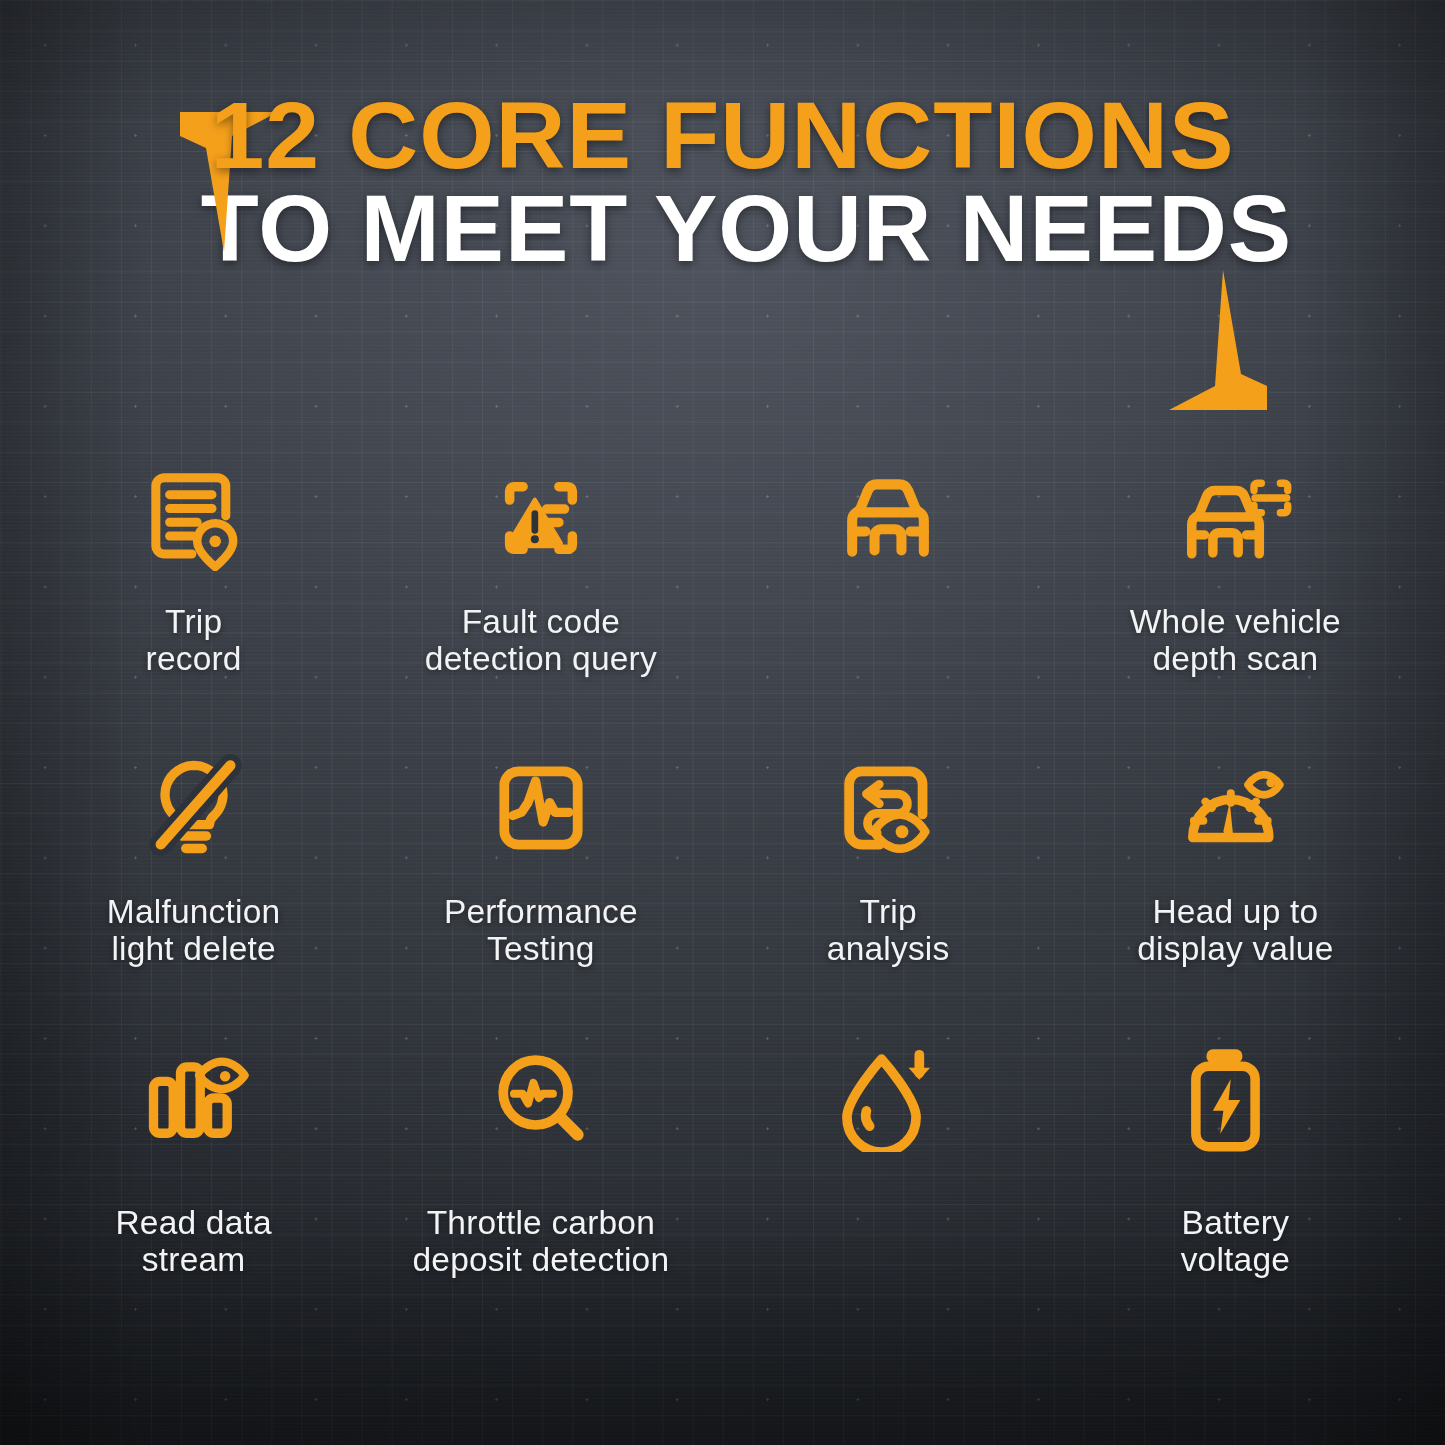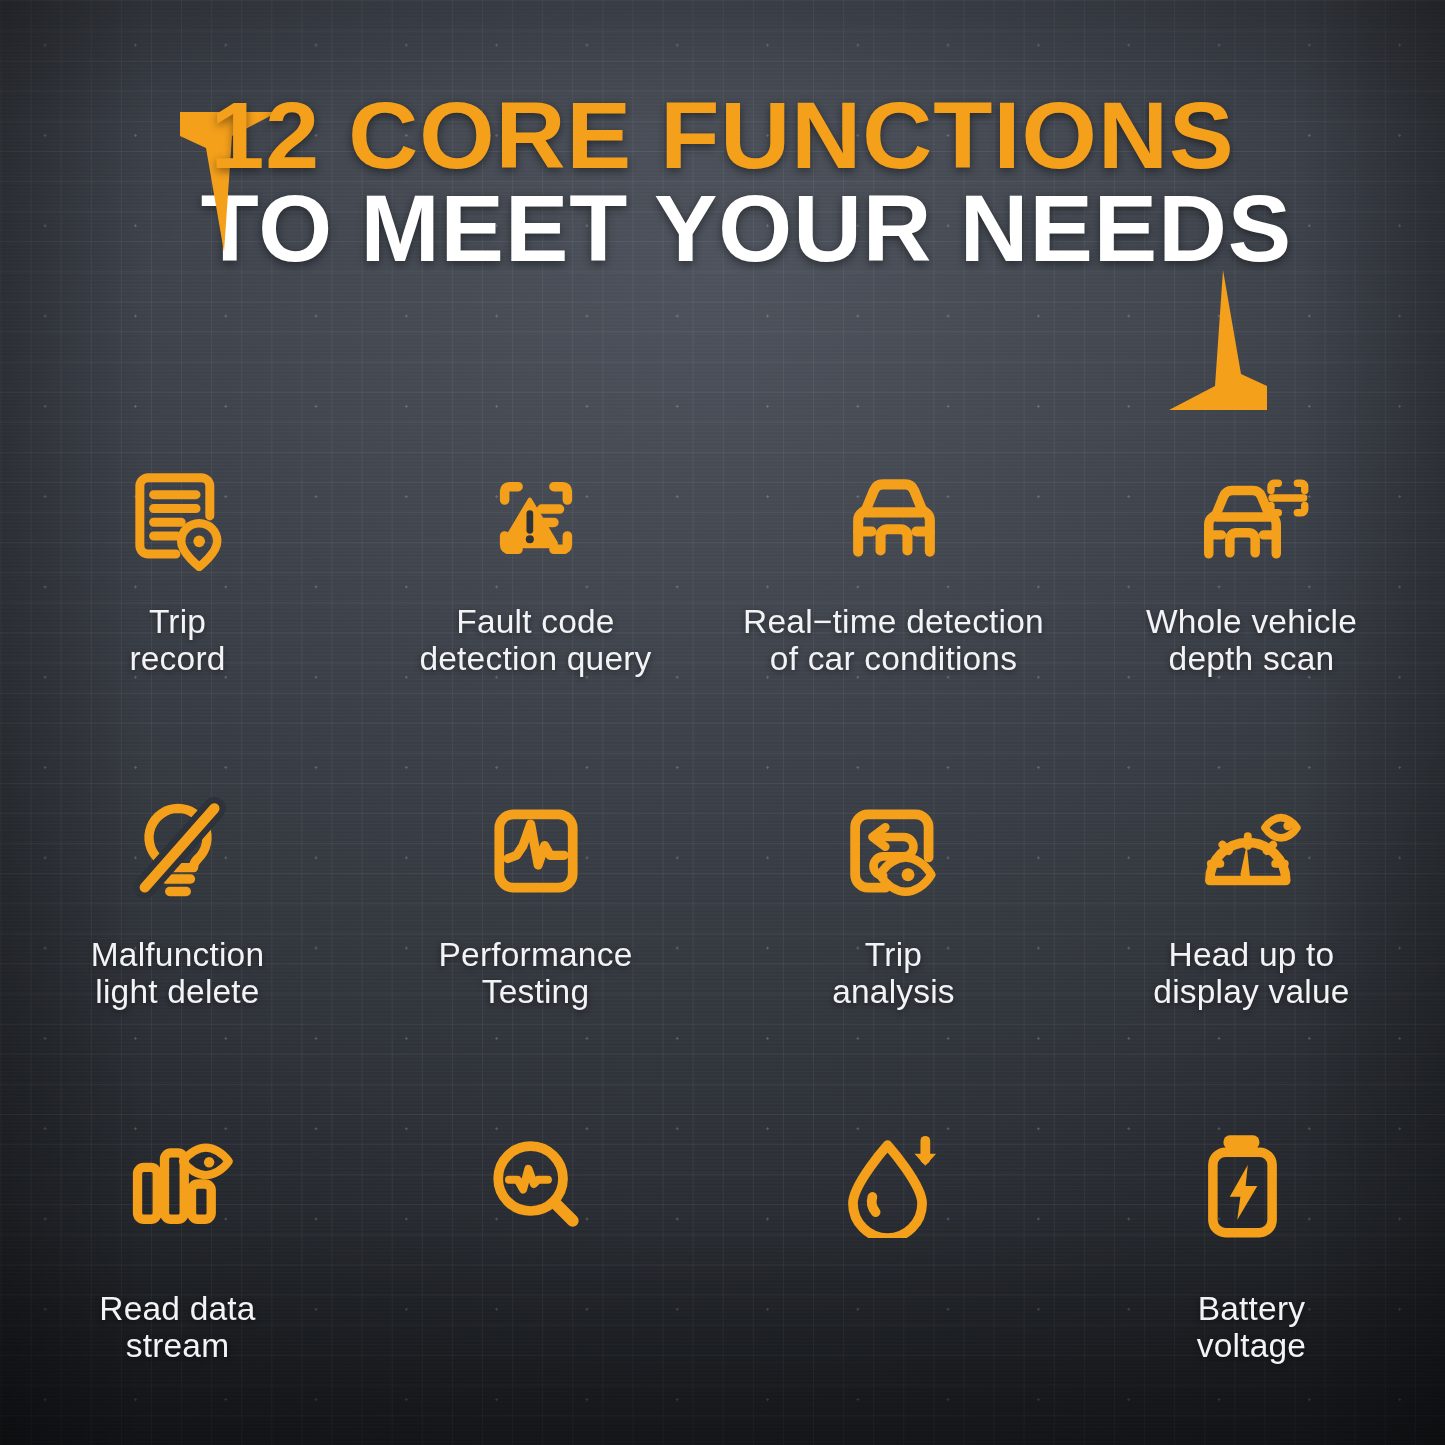--- a/index.html
+++ b/index.html
@@ -85,21 +85,20 @@
 
   
   #features {
     position:absolute;
     left:0; right:16px;
     top:455px;
     display:grid;
     grid-template-columns:repeat(4, 1fr);
     grid-template-rows:repeat(3, 290px);
     padding:0 20px;
-    gap:43px;
   }
   .feature {
     display:flex;
     flex-direction:column;
     align-items:center;
     justify-content:flex-start;
   }
   .feature-icon {
     height:126px;
     display:flex;
@@ -191,22 +190,20 @@
     <div class="feature-icon">
       <svg width="112" height="112" viewBox="0 0 100 100">
         <g fill="none" stroke="#F5A01B" stroke-width="9" stroke-linecap="round" stroke-linejoin="round">
           <path d="M18 80V52c0-3 1-5 3-6.5l4-3 7-17c1.4-3.3 4-5.5 8-5.5h20c4 0 6.6 2.2 8 5.5l7 17 4 3c2 1.5 3 3.5 3 6.5v28"></path>
           <path d="M25 45h50"></path>
           <path d="M18 62h12M70 62h12"></path>
           <path d="M38 79V66a6 6 0 0 1 6-6h12a6 6 0 0 1 6 6v13"></path>
         </g>
       </svg>
     </div>
-    <div class="feature-label">Real−time detection
-of car conditions</div>
   </div>
 
   <div class="feature row1">
     <div class="feature-icon">
       <svg width="116" height="112" viewBox="0 0 110 100">
         <g fill="none" stroke="#F5A01B" stroke-width="9" stroke-linecap="round" stroke-linejoin="round">
           <path d="M14 84V56c0-3 1-5 3-6.5l4-3 7-17c1.4-3.3 4-5.5 8-5.5h20c4 0 6.6 2.2 8 5.5l7 17 4 3c2 1.5 3 3.5 3 6.5v28"></path>
           <path d="M21 49h50"></path>
           <path d="M14 66h12M66 66h12"></path>
           <path d="M34 83V70a6 6 0 0 1 6-6h12a6 6 0 0 1 6 6v13"></path>
@@ -302,20 +299,22 @@
   </div>
 
   <div class="feature row3">
     <div class="feature-icon">
       <svg width="108" height="108" viewBox="0 0 100 100">
         <circle cx="45" cy="45" r="30" fill="none" stroke="#F5A01B" stroke-width="9"></circle>
         <path d="M67 67 L84 84" fill="none" stroke="#F5A01B" stroke-width="11" stroke-linecap="round"></path>
         <path d="M25 46h8l5 9 5-19 5 14 4 -4h9" fill="none" stroke="#F5A01B" stroke-width="7.5" stroke-linecap="round" stroke-linejoin="round"></path>
       </svg>
     </div>
+    <div class="feature-label">Throttle carbon
+deposit detection</div>
   </div>
 
   <div class="feature row3">
     <div class="feature-icon">
       <svg width="108" height="108" viewBox="0 0 100 100">
         <path d="M44 14 C44 14 76 50 76 68 a32 32 0 0 1-64 0 C12 50 44 14 44 14 z" fill="none" stroke="#F5A01B" stroke-width="9" stroke-linejoin="round"></path>
         <path d="M30 62 a15 15 0 0 0 3 14" fill="none" stroke="#F5A01B" stroke-width="9" stroke-linecap="round"></path>
         <g stroke="#F5A01B" stroke-width="9" stroke-linecap="round" stroke-linejoin="round" fill="none">
           <path d="M79 10v17"></path>
         </g>

